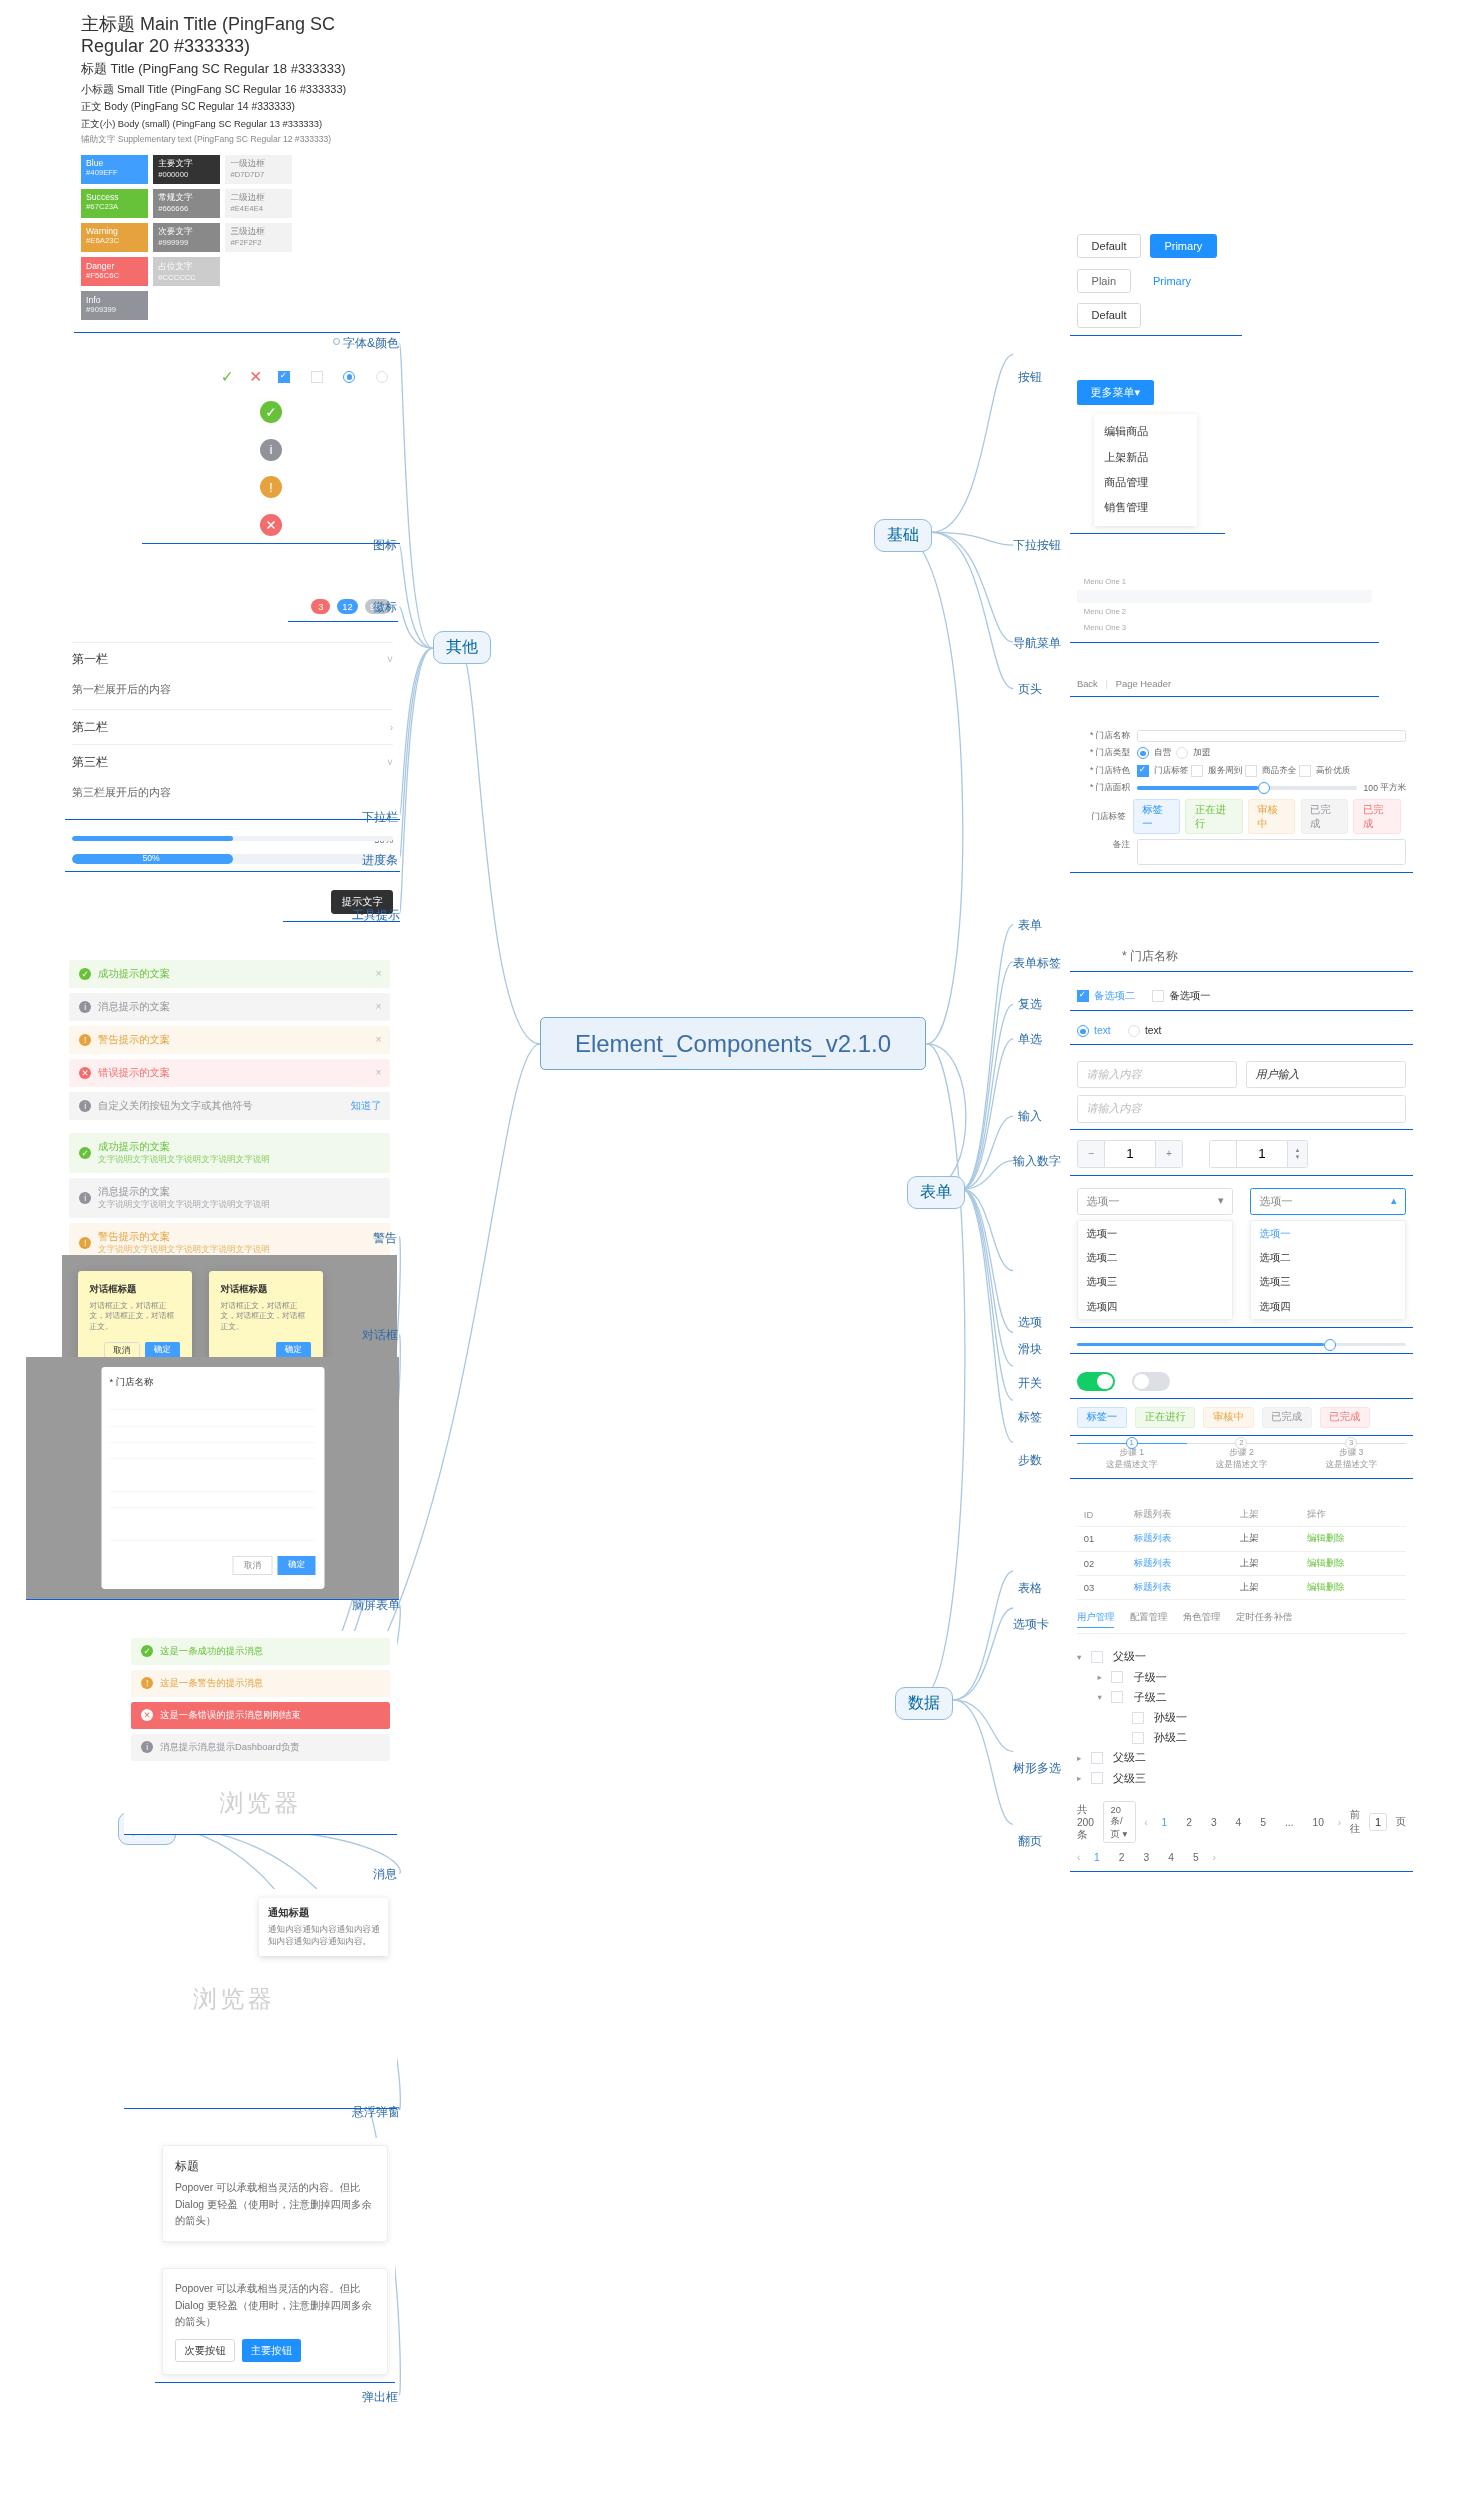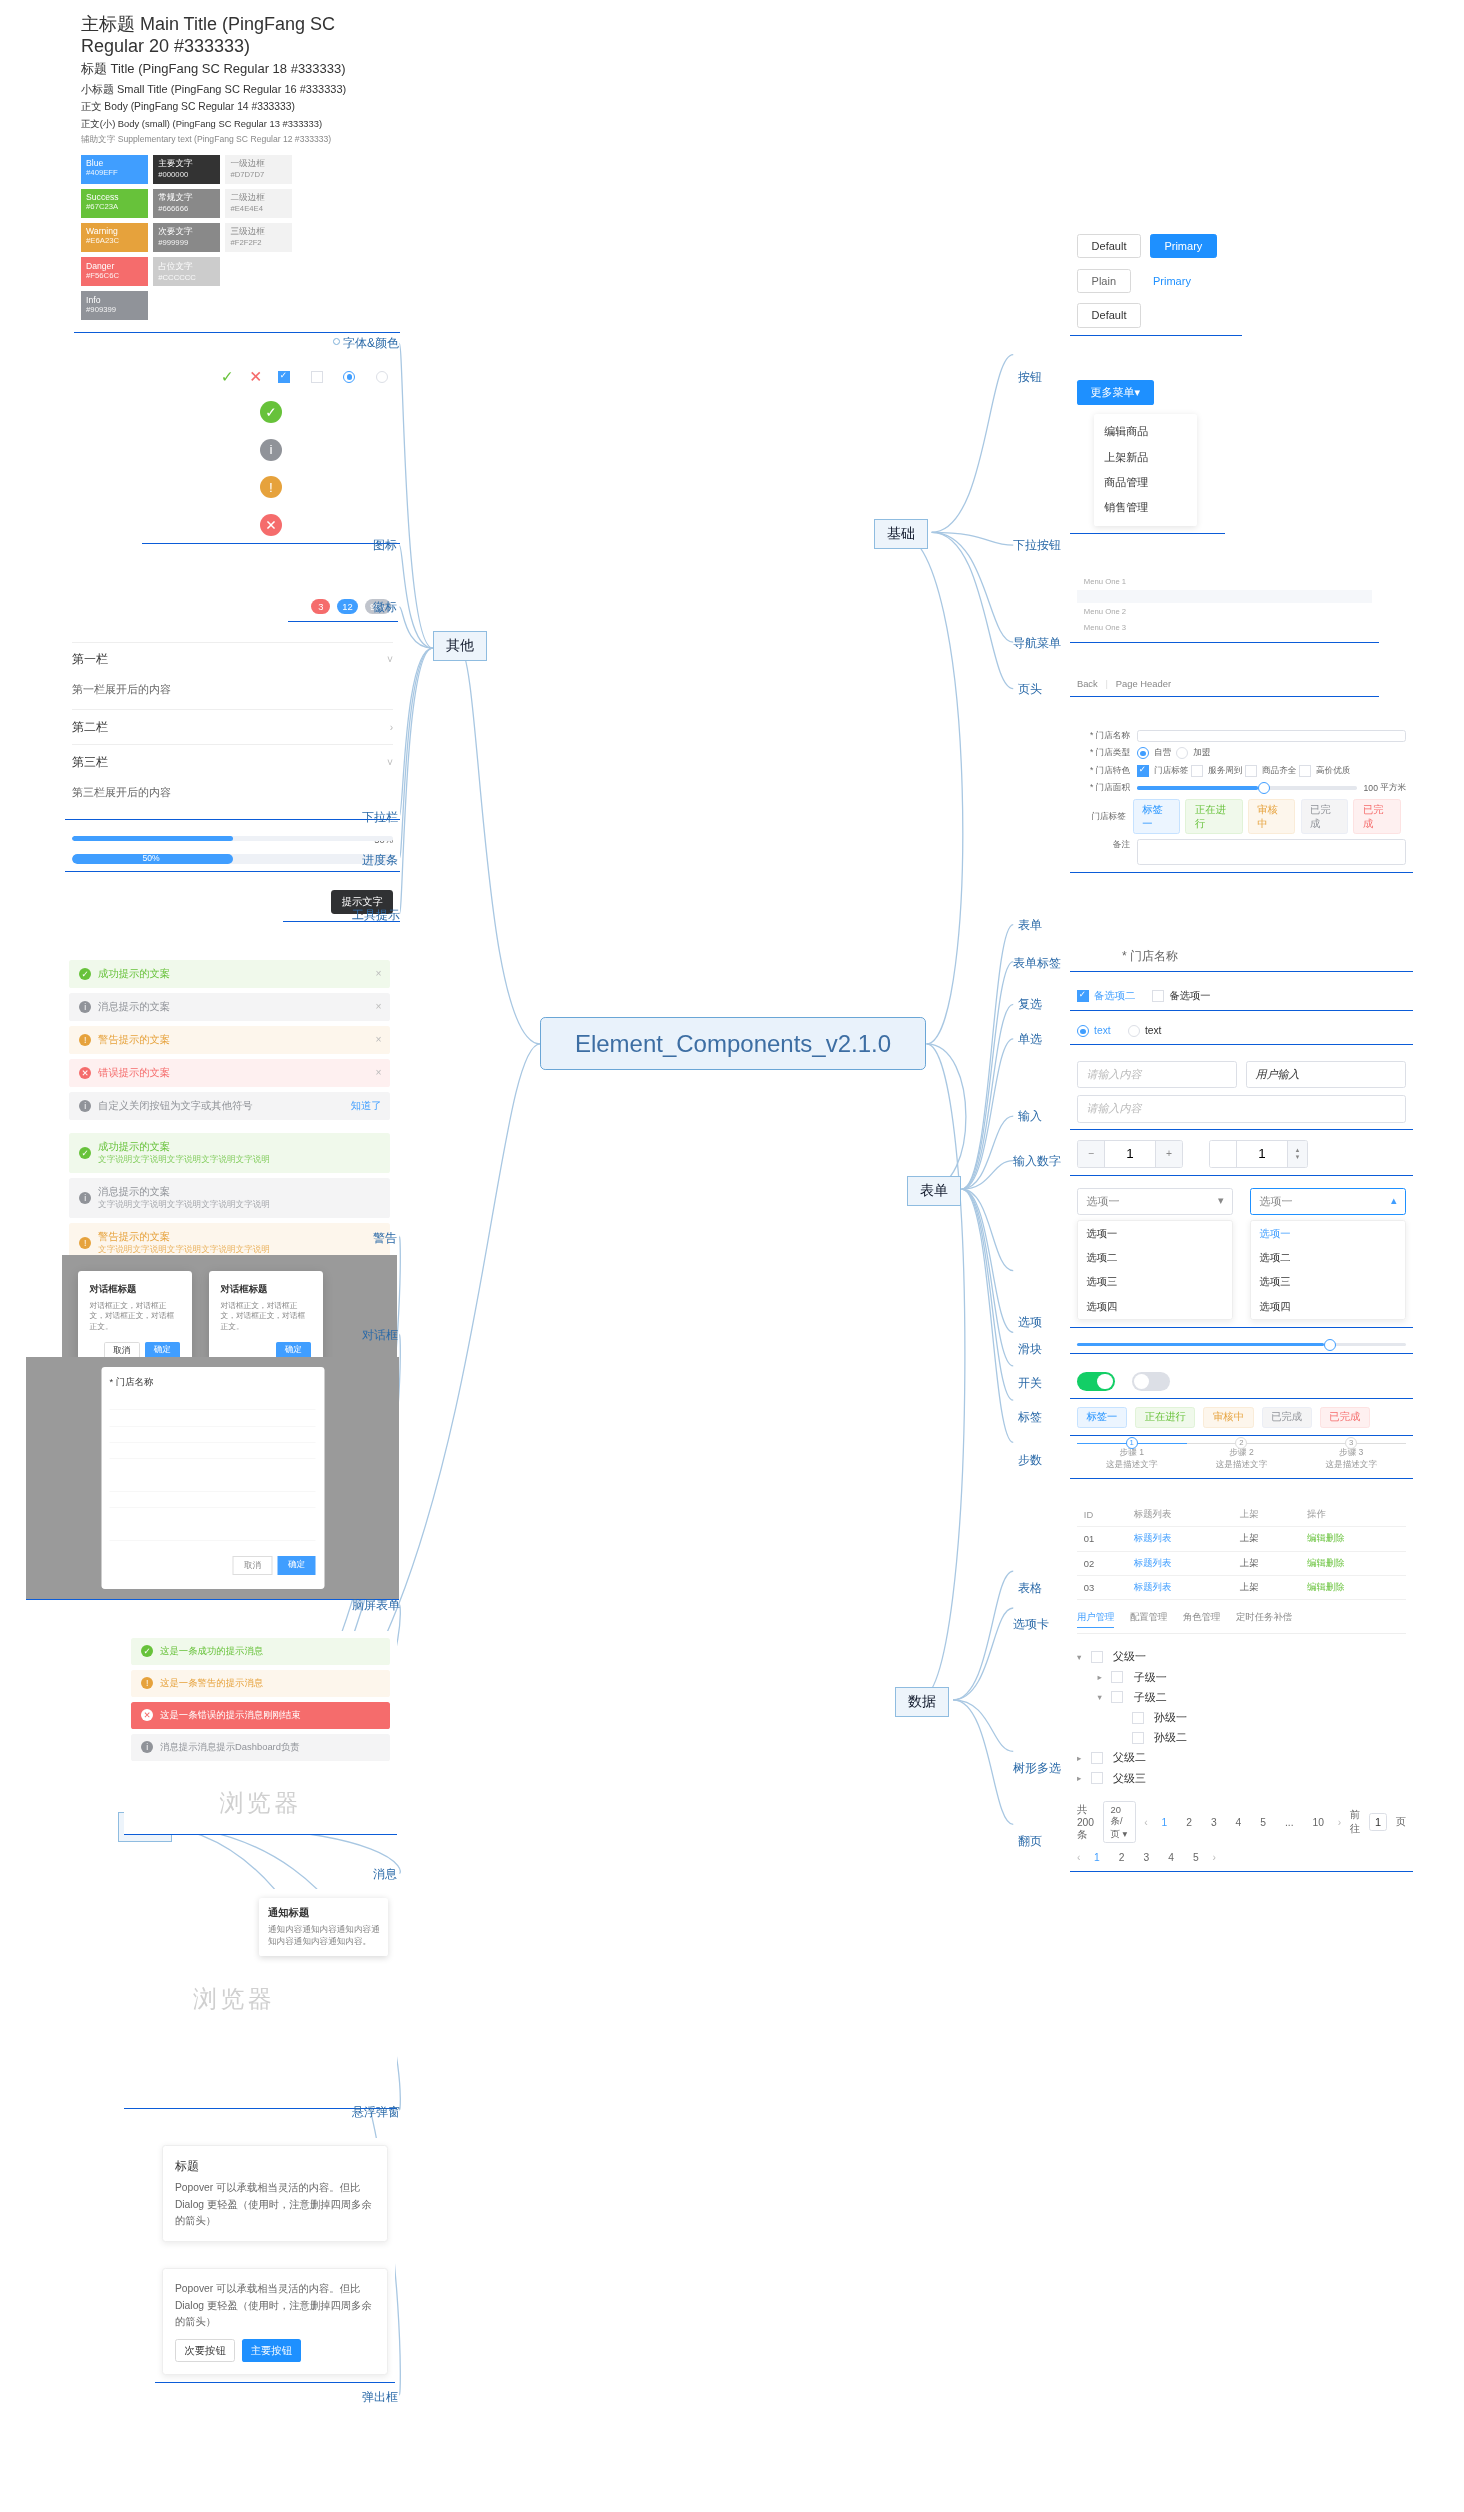--- a/index.html
+++ b/index.html
@@ -3,21 +3,21 @@
 <meta charset="utf-8">
 <style>
   * { box-sizing: border-box; }
   html, body { margin: 0; padding: 0; font-family: "PingFang SC", "Helvetica Neue", Arial, sans-serif; font-size: 10.3px; color: #333; background: #fff; }
   body { width: 1465px; height: 2512px; position: relative; overflow: hidden; }
 
   
   .center-node { position: absolute; left: 540px; top: 1017px; width: 386px; height: 53px; border: 1.7px solid #6aa6d6; border-radius: 5.2px; background: #e9f2fb; display: flex; align-items: center; justify-content: center; font-size: 24px; color: #3d6ea3; font-weight: 500; }
 
   
-  .branch { position: absolute; border: 1.7px solid #8fbce0; border-radius: 0; background: #edf4fb; padding: 5.2px 12px; font-size: 14px; color: #0f172a; }
+  .branch { position: absolute; border: 1.7px solid #8fbce0; border-radius: 10px; background: #edf4fb; padding: 5.2px 12px; font-size: 16px; color: #0369a1; }
   .leaf-label { position: absolute; font-size: 12px; color: #2b6aa8; }
   .dot-o { position: absolute; width: 6.9px; height: 6.9px; border: 0.9px solid #7fb1d9; border-radius: 50%; background: #fff; }
 
   
   .thumb { position: absolute; background: #fff; border-bottom: 1.7px solid #0b5cd8; padding: 6.9px; }
   .thumb .row { display: flex; gap: 5.2px; margin-bottom: 5.2px; }
   .swatch { width: 67px; height: 29px; font-size: 8.6px; color: #fff; padding: 3.4px 5.2px; }
   .swatch.dk { background: #333; }
   .swatch.gy { background: #898989; color:#fff;}
   .swatch.lt { background: #f2f2f2; color:#888; }
@@ -73,21 +73,21 @@
   .rdo.un{border-color:#dcdfe6;} .rdo.un::after{display:none;}
 
   .slider{height:3.4px;background:#e4e7ed;border-radius:1.7px;position:relative;}
   .slider .fill{height:100%;background:#409eff;border-radius:1.7px;}
   .slider .knob{position:absolute;top:-4.3px;width:12px;height:12px;border:1.7px solid #409eff;background:#fff;border-radius:50%;}
 
   .pager{display:flex;gap:8.6px;align-items:center;font-size:10.3px;color:#666;}
   .pager .pg{padding:1.7px 5.2px;} .pager .pg.active{color:#409eff;}
   .pager .arrow{color:#bbb;}
 
-  .dlg{background:#ffffff;border-radius:3.4px;box-shadow:0 3.4px 10.3px rgba(0,0,0,.15);padding:12px;width:114px;}
+  .dlg{background:#fef9c3;border-radius:3.4px;box-shadow:0 3.4px 10.3px rgba(0,0,0,.15);padding:12px;width:114px;}
   .dlg h6{margin:0 0 5.2px;font-size:9.4px;font-weight:600;}
   .dlg p{margin:0 0 8.6px;font-size:7.7px;color:#888;line-height:1.4;}
   .dlg .ftr{display:flex;justify-content:flex-end;gap:5.2px;}
   .dlg .b{font-size:8.6px;padding:2.6px 8.6px;border-radius:1.7px;}
 
   .tree-row{display:flex;align-items:center;gap:5.2px;padding:2.6px 0;font-size:11px;}
   .tree-row .tog{color:#999;font-size:8.6px;width:8.6px;}
 
   .tbl{width:100%;font-size:9.4px;border-collapse:collapse;}
   .tbl th,.tbl td{padding:5.2px 6.9px;text-align:left;color:#666;border-bottom:0.9px solid #f0f0f0;}

